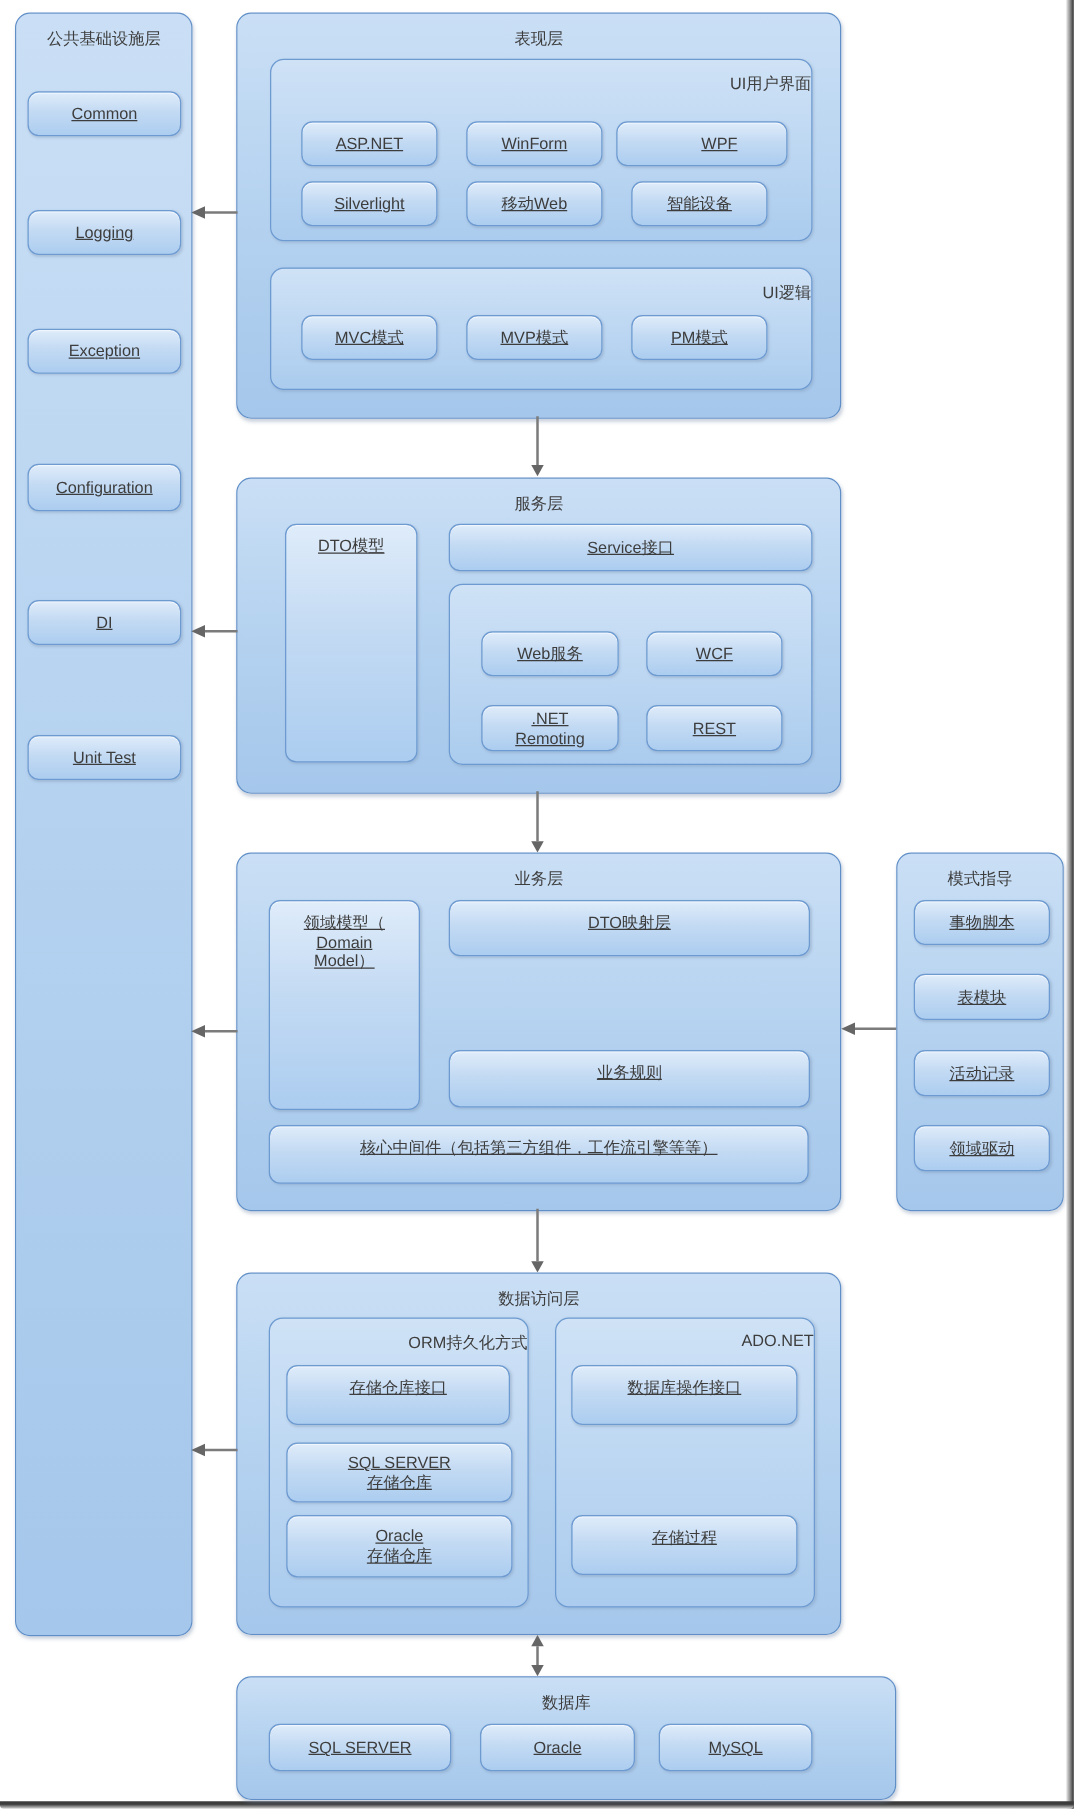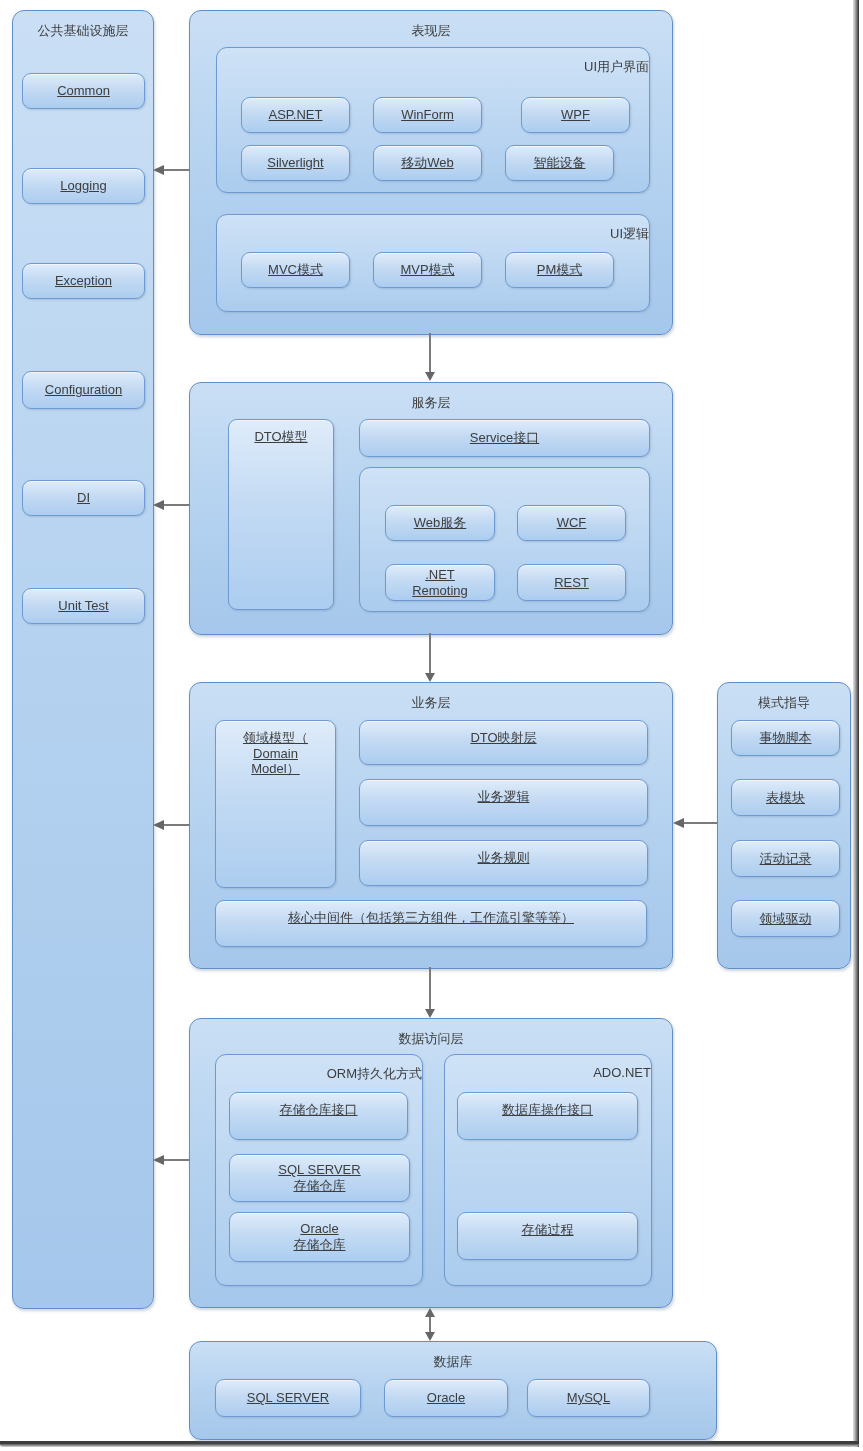--- a/index.html
+++ b/index.html
@@ -74,21 +74,21 @@
   <div class="cnt" style="left:189px;top:10px;width:482px;height:323px;">
     <div class="ctitle">表现层</div>
     <div class="panel" style="left:26px;top:36px;width:432px;height:144px;">
       <div class="ptitle">UI用户界面</div>
       <div class="box" style="left:24px;top:49px;width:107px;height:34px;">
           <span>ASP.NET</span>
         </div>
       <div class="box" style="left:156px;top:49px;width:107px;height:34px;">
           <span>WinForm</span>
         </div>
-      <div class="box" style="left:304px;top:49px;width:107px;height:34px;">
+      <div class="box" style="left:276px;top:49px;width:107px;height:34px;padding-left:28px;">
           <span>WPF</span>
         </div>
       <div class="box" style="left:24px;top:97px;width:107px;height:34px;">
           <span>Silverlight</span>
         </div>
       <div class="box" style="left:156px;top:97px;width:107px;height:34px;">
           <span>移动Web</span>
         </div>
       <div class="box" style="left:288px;top:97px;width:107px;height:34px;">
           <span>智能设备</span>
@@ -136,23 +136,20 @@
   <div class="cnt" style="left:189px;top:682px;width:482px;height:285px;">
     <div class="ctitle">业务层</div>
     <div class="box va-top" style="left:25px;top:37px;width:121px;height:168px;">
         <span>领域模型（
 Domain
 Model）</span>
       </div>
     <div class="box va-top" style="left:169px;top:37px;width:289px;height:45px;">
         <span>DTO映射层</span>
       </div>
-    <div class="box va-top" style="left:169px;top:96px;width:289px;height:47px;">
-        <span>业务逻辑</span>
-      </div>
     <div class="box va-top" style="left:169px;top:157px;width:289px;height:46px;">
         <span>业务规则</span>
       </div>
     <div class="box va-top" style="left:25px;top:217px;width:432px;height:47px;">
         <span>核心中间件（包括第三方组件，工作流引擎等等）</span>
       </div>
   </div>
 
   <div class="cnt" style="left:717px;top:682px;width:132px;height:285px;">
     <div class="ctitle">模式指导</div>

